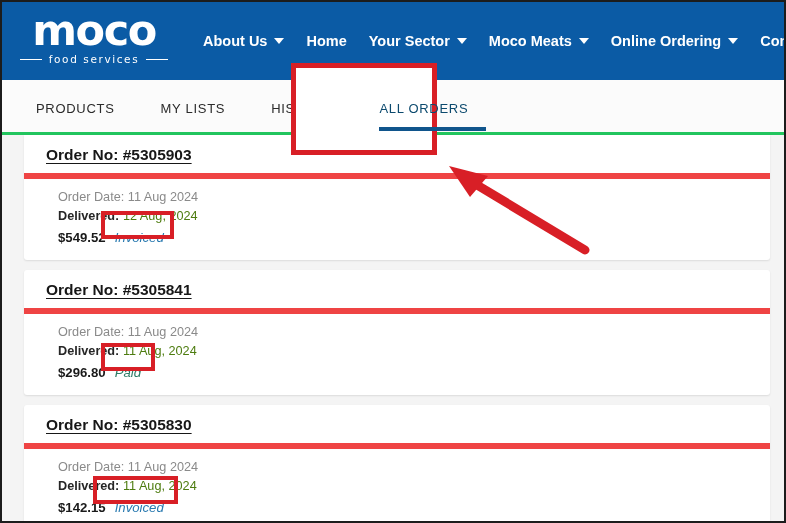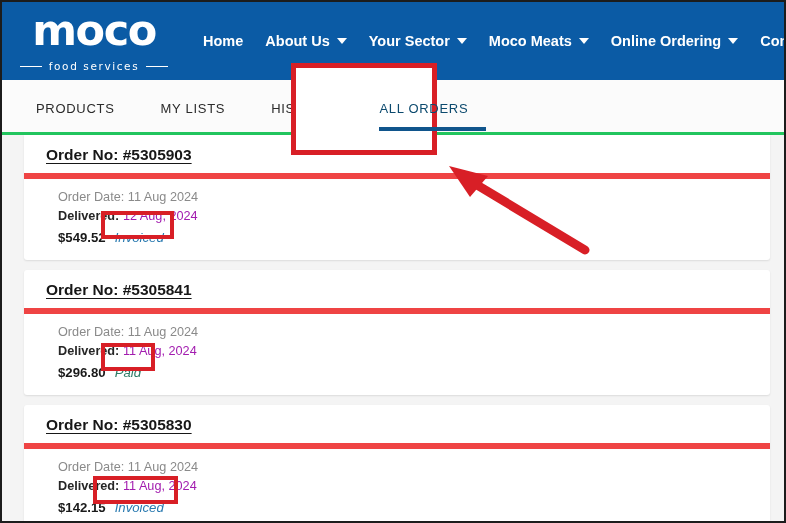--- a/index.html
+++ b/index.html
@@ -43,21 +43,21 @@
   
   #logo {
     position: relative;
     width: 152px;
     height: 62px;
     margin-left: 16px;
     flex: 0 0 auto;
     display: flex;
     flex-direction: column;
     align-items: center;
-    justify-content: space-between;
+    justify-content: flex-start;
   }
   #logo-word {
     font-family: "DejaVu Sans", sans-serif;
     font-size: 43px;
     line-height: 40px;
     font-weight: 700;
     letter-spacing: -1.5px;
     color: #ffffff;
     user-select: none;
   }
@@ -200,21 +200,21 @@
     white-space: nowrap;
   }
   .line .lbl-grey {
     color: #8a8a8a;
   }
   .line .lbl-bold {
     color: #262626;
     font-weight: 700;
   }
   .line .val-dark {
-    color: #a21caf;
+    color: #4d7c0f;
   }
   .line.total {
     display: flex;
     align-items: center;
     gap: 9px;
     margin-top: 2px;
   }
   .amount {
     font-size: 13.2px;
     font-weight: 700;
@@ -267,25 +267,25 @@
       <div id="logo-word">moco</div>
       <div id="logo-sub">
         <span class="rule"></span>
         <span class="txt">food services</span>
         <span class="rule"></span>
       </div>
     </div>
 
     <nav id="navlinks">
       <div class="navitem">
-        <span>Home</span>
-      </div>
-      <div class="navitem">
         <span>About Us</span>
         <span class="caret"></span>
+      </div>
+      <div class="navitem">
+        <span>Home</span>
       </div>
       <div class="navitem">
         <span>Your Sector</span>
         <span class="caret"></span>
       </div>
       <div class="navitem">
         <span>Moco Meats</span>
         <span class="caret"></span>
       </div>
       <div class="navitem">

